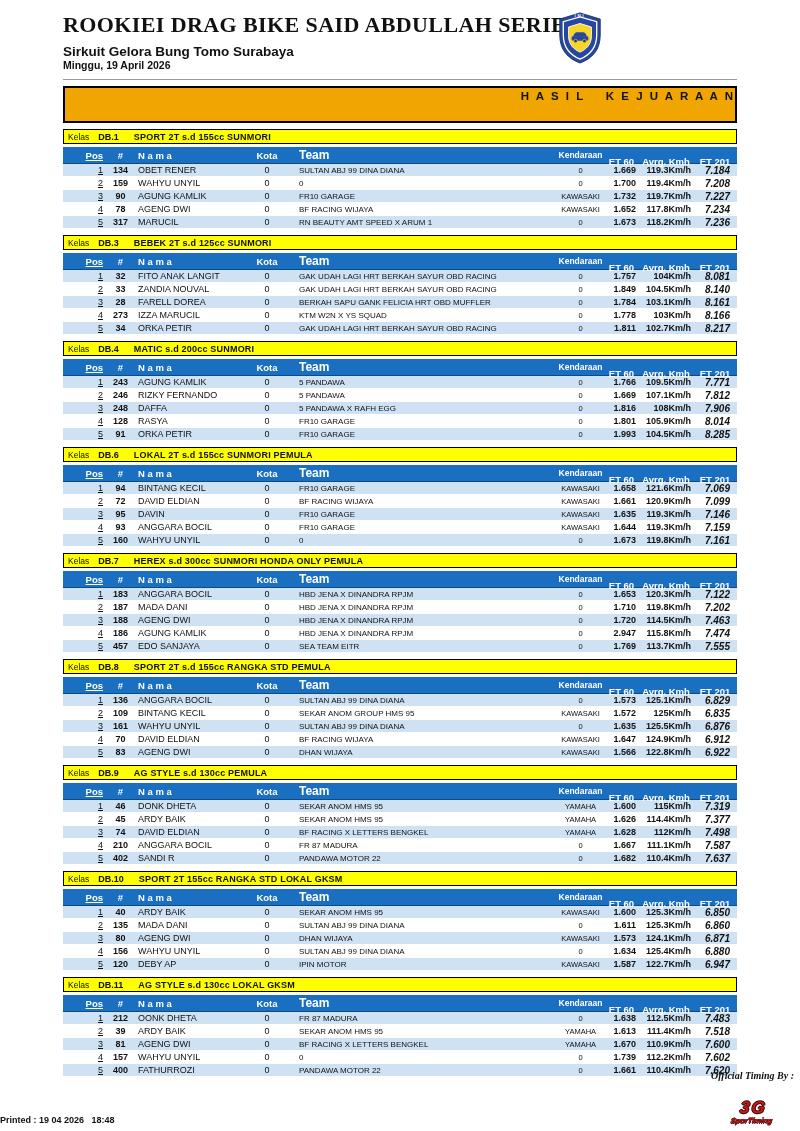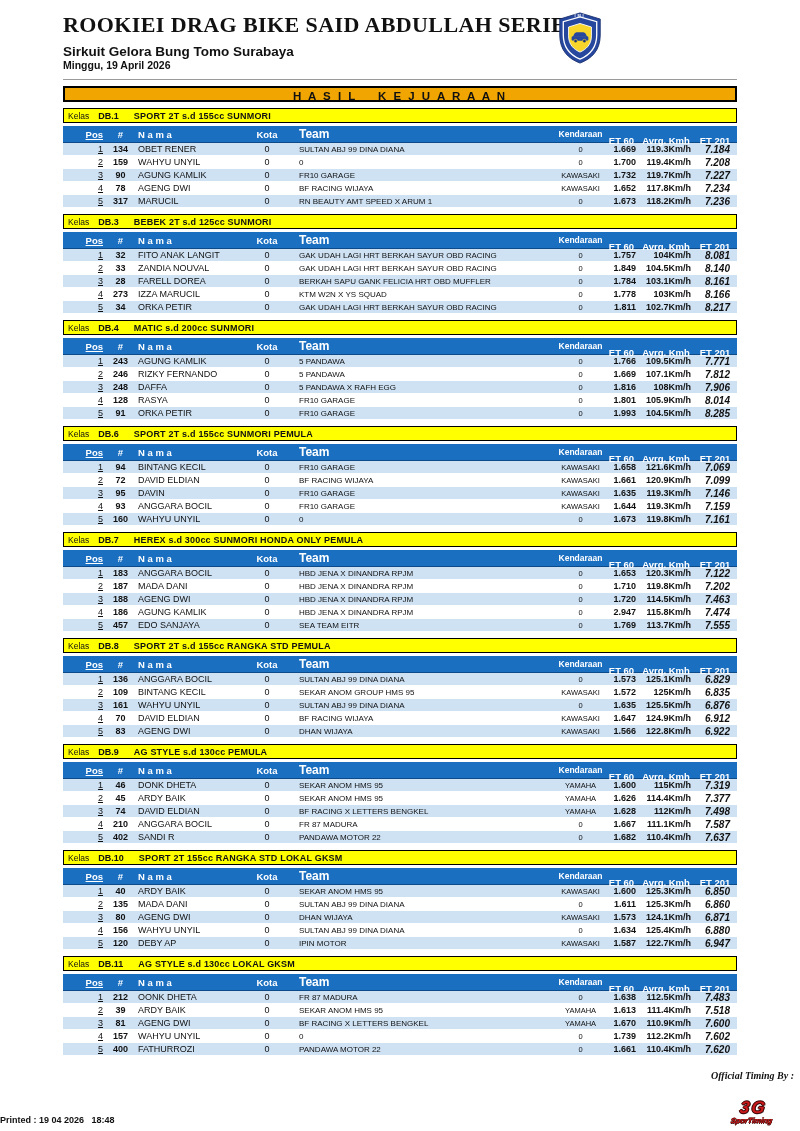--- a/index.html
+++ b/index.html
@@ -12,23 +12,23 @@
 
   
   .page-header { position:relative; border-bottom:1px solid #9a9a9a; padding-bottom:8px; }
   .ttl  { font-family:"Liberation Serif", serif; font-weight:bold; font-size:22px; letter-spacing:.4px; }
   .sub  { font-weight:bold; font-size:13.5px; margin-top:6px; }
   .date { font-weight:bold; font-size:10.5px; }
   .imi-logo { position:absolute; top:0; right:135px; }
 
   
   .banner {
-    margin-top:6px; margin-bottom:6px; height:16px; line-height:17px;
+    margin-top:6px; margin-bottom:6px; height:37px; line-height:17px;
     background:var(--banner-bg,#f0a500); border:2px solid #000;
-    text-align:center; font-weight:bold; font-size:11.5px; letter-spacing:2px;
+    text-align:right; font-weight:bold; font-size:11.5px; letter-spacing:2px;
     white-space:pre;
   }
 
   
   .sec { margin-bottom:6px; }
   .kelas-bar {
     background:var(--kelas-bg,#ffff00); border:1.5px solid #000;
     height:15px; display:flex; align-items:center; padding:0 4px;
     font-size:9px; line-height:12px;
   }
@@ -318,21 +318,21 @@
           <div class="cell c-kend">0</div>
           <div class="cell c-et60">1.993</div>
           <div class="cell c-avg">104.5Km/h</div>
           <div class="cell c-et201">8.285</div>
         </div>
       </section>
       <section class="sec">
         <div class="kelas-bar">
           <span class="kelas-lbl">Kelas</span>
           <span class="kelas-code">DB.6</span>
-          <span class="kelas-name">SPORT 2T s.d 155cc SUNMORI PEMULA</span>
+          <span class="kelas-name">LOKAL 2T s.d 155cc SUNMORI PEMULA</span>
         </div>
         <div class="trow thead">
           <div class="cell c-pos">Pos</div>
           <div class="cell c-num">#</div>
           <div class="cell c-name">N a m a</div>
           <div class="cell c-kota">Kota</div>
           <div class="cell c-team">Team</div>
           <div class="cell c-kend">Kendaraan</div>
           <div class="cell c-et60">ET 60</div>
           <div class="cell c-avg">Avrg. Kmh</div>

